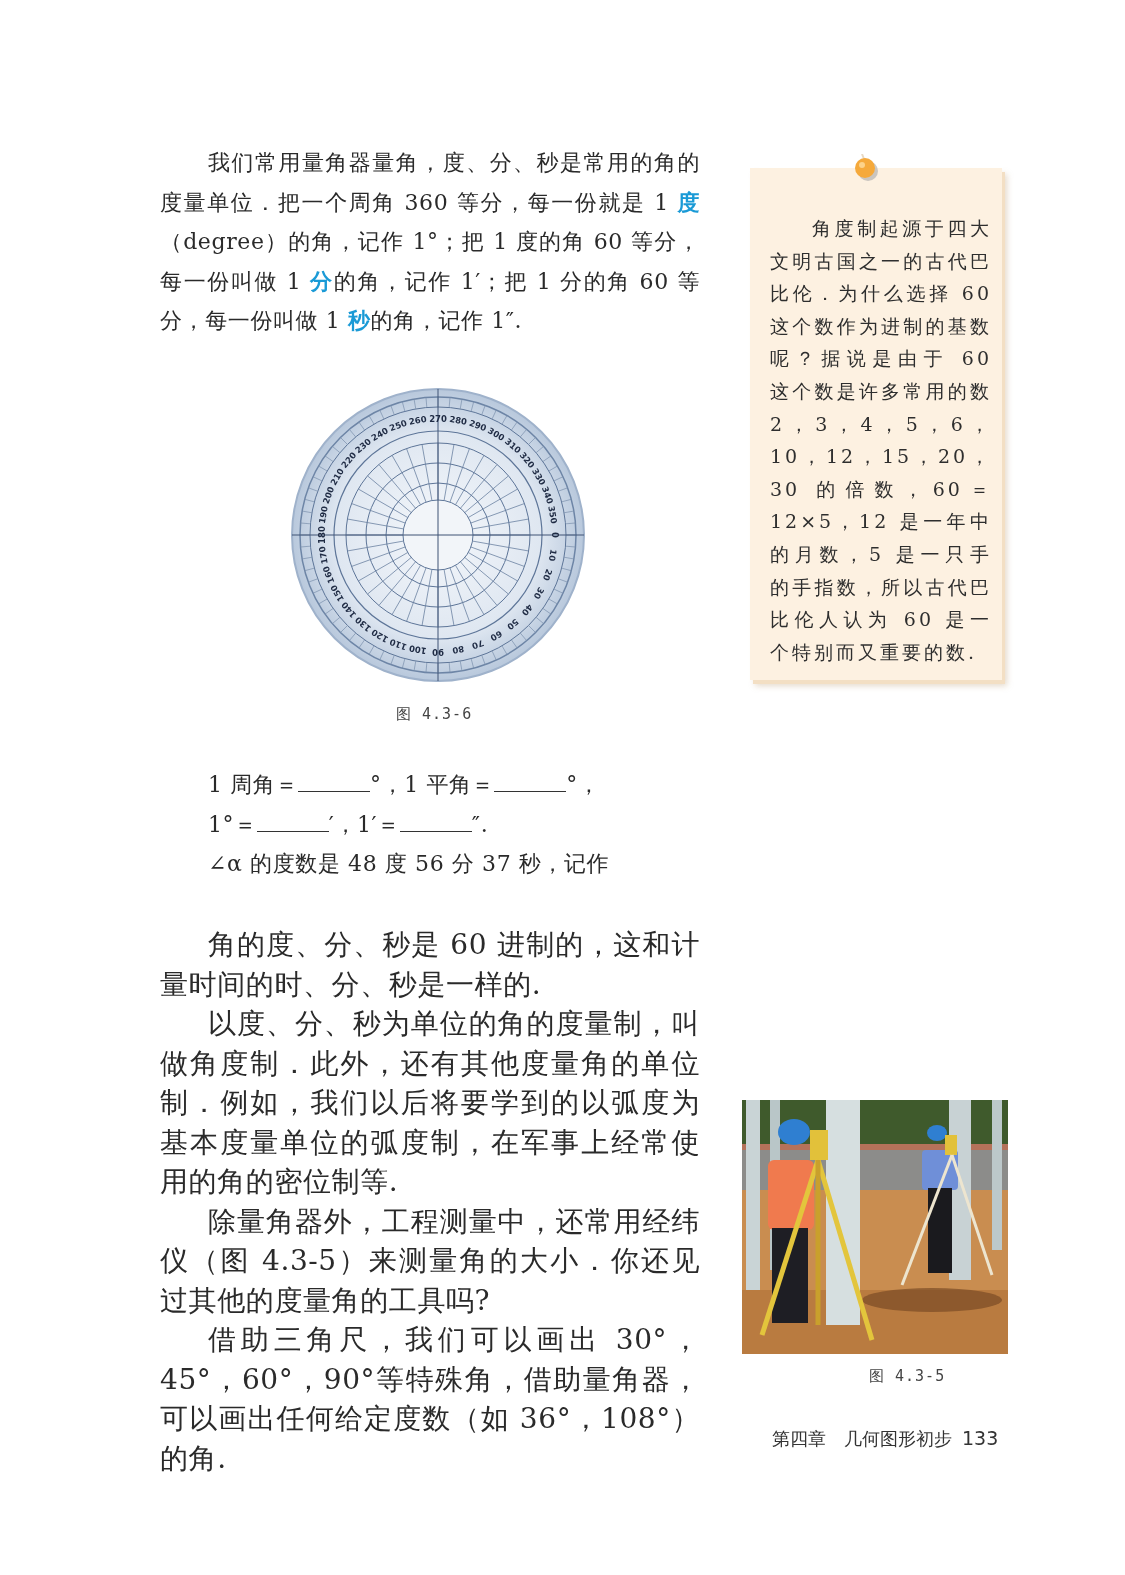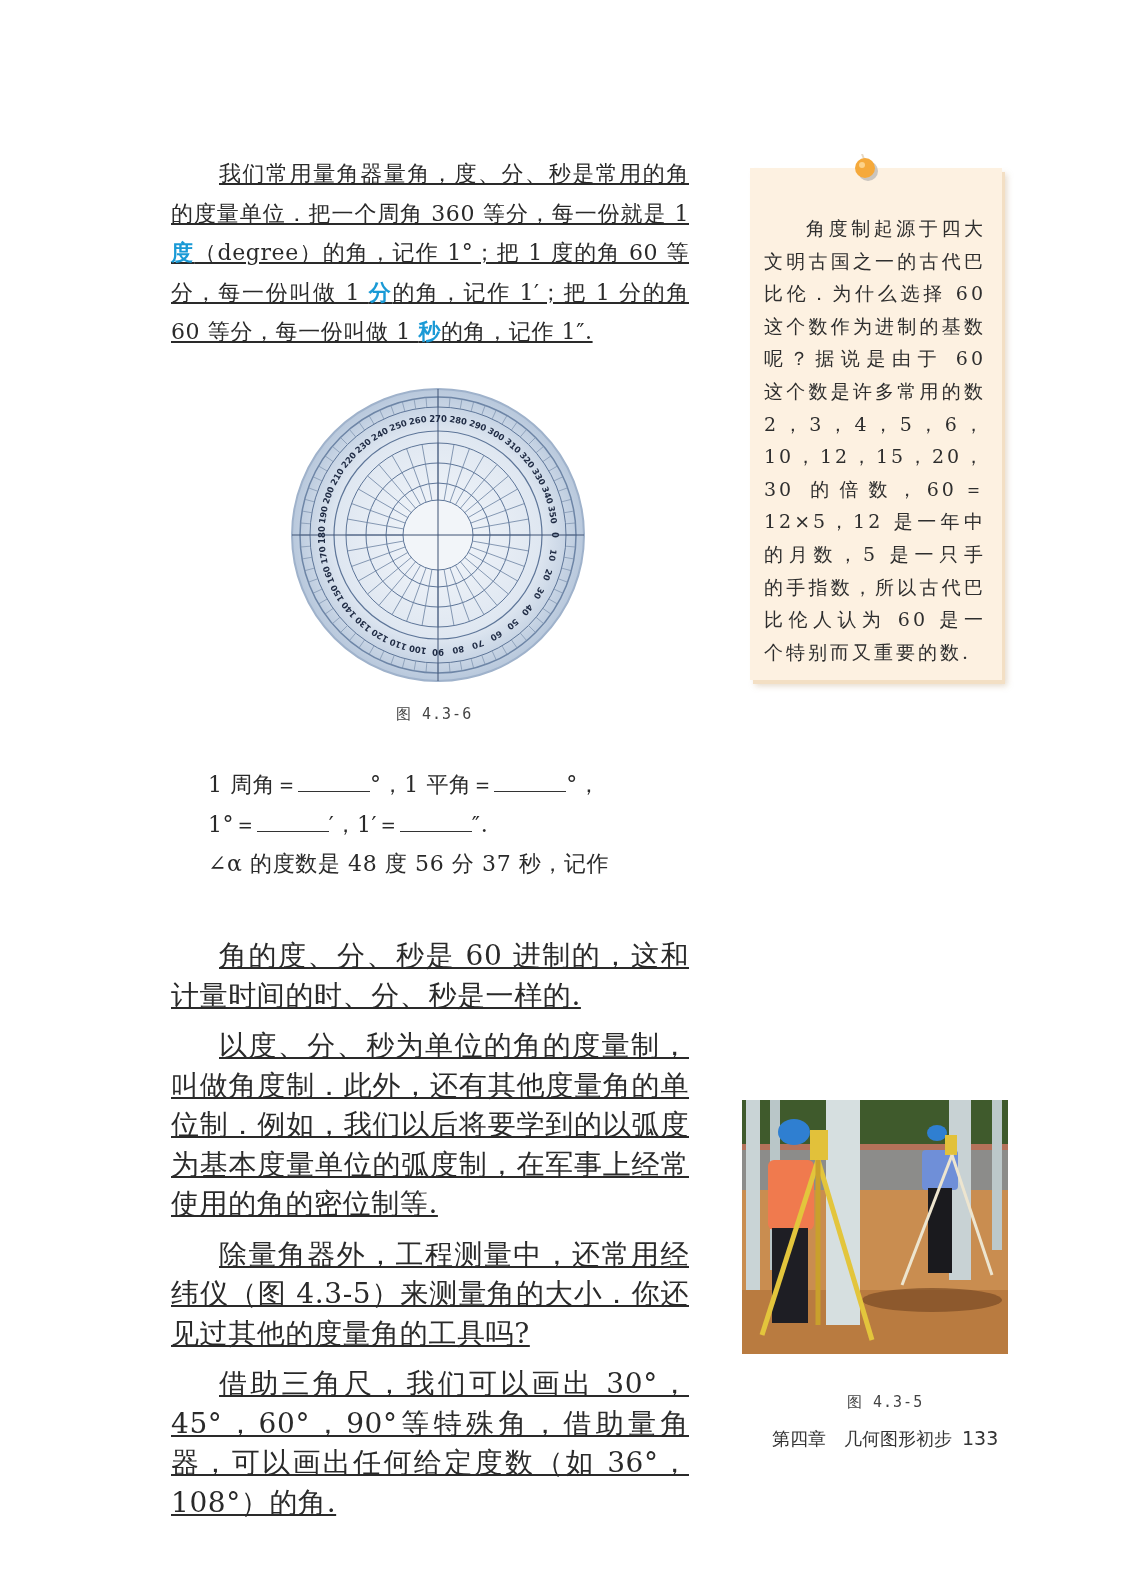--- a/index.html
+++ b/index.html
@@ -5,21 +5,21 @@
   html, body { margin: 0; padding: 0; background: #ffffff; }
   body {
     width: 1125px; height: 1575px; position: relative; overflow: hidden;
     font-family: "DejaVu Serif", "Liberation Serif", serif;
     color: #2a2a2a;
   }
   .main-col {
     position: absolute; left: 160px; top: 143px; width: 540px;
     font-size: 22px; line-height: 39.5px; letter-spacing: 0.6px;
   }
-  .para { margin: 11px; text-align: justify; text-align-last: left; text-decoration: underline; }
+  .para { margin: 0; text-align: justify; text-align-last: left; }
   .indent { text-indent: 48px; }
   .hl { color: #1a9ad6; font-weight: bold; }
 
   
   .figure-protractor {
     position: absolute; left: 288px; top: 385px; width: 300px; height: 300px;
   }
   .fig-caption {
     position: absolute; font-size: 15px; color: #444; letter-spacing: 1px;
     font-family: "DejaVu Sans Mono", "Liberation Mono", monospace;
@@ -44,21 +44,21 @@
   
   .note {
     position: absolute; left: 750px; top: 168px; width: 252px; height: 512px;
     background: #fdf1e1;
     box-shadow: 3px 4px 0 #f3dfc4, 5px 6px 6px rgba(180,150,110,0.35);
   }
   .note-pin {
     position: absolute; left: 102px; top: -14px; width: 28px; height: 28px;
   }
   .note-text {
-    position: absolute; left: 14px; top: 44px; width: 222px;
+    position: absolute; left: 20px; top: 44px; width: 222px;
     font-size: 19px; line-height: 32.6px; letter-spacing: 3px;
     font-family: "DejaVu Serif", "Liberation Serif", serif;
     color: #2e2e2e;
     text-align: justify; text-align-last: left;
   }
   .note-text .first { text-indent: 42px; }
 
   
   .photo {
     position: absolute; left: 742px; top: 1100px; width: 266px; height: 254px;
@@ -308,17 +308,17 @@
     <line x1="76" y1="60" x2="76" y2="225" stroke="#c9a02c" stroke-width="5"></line>
 
     <ellipse cx="195" cy="33" rx="10" ry="8" fill="#2f7fd1"></ellipse>
     <rect x="180" y="50" width="36" height="40" fill="#6f8fd8" rx="4"></rect>
     <rect x="186" y="88" width="24" height="85" fill="#1a1a1e"></rect>
     <rect x="203" y="35" width="12" height="20" fill="#e2c13a"></rect>
     <line x1="210" y1="55" x2="160" y2="185" stroke="#ede5cf" stroke-width="3"></line>
     <line x1="210" y1="55" x2="250" y2="175" stroke="#ede5cf" stroke-width="3"></line>
   </svg>
 </div>
-<div class="fig-caption" style="left:847px; top:1367px;margin-top:26px;">图 4.3-5</div>
+<div class="fig-caption" style="left:869px; top:1367px;">图 4.3-5</div>
 
 <div class="footer">
   <span class="chapter">第四章</span><span>几何图形初步</span><span class="page-num">133</span>
 </div>
 
 </body></html>

